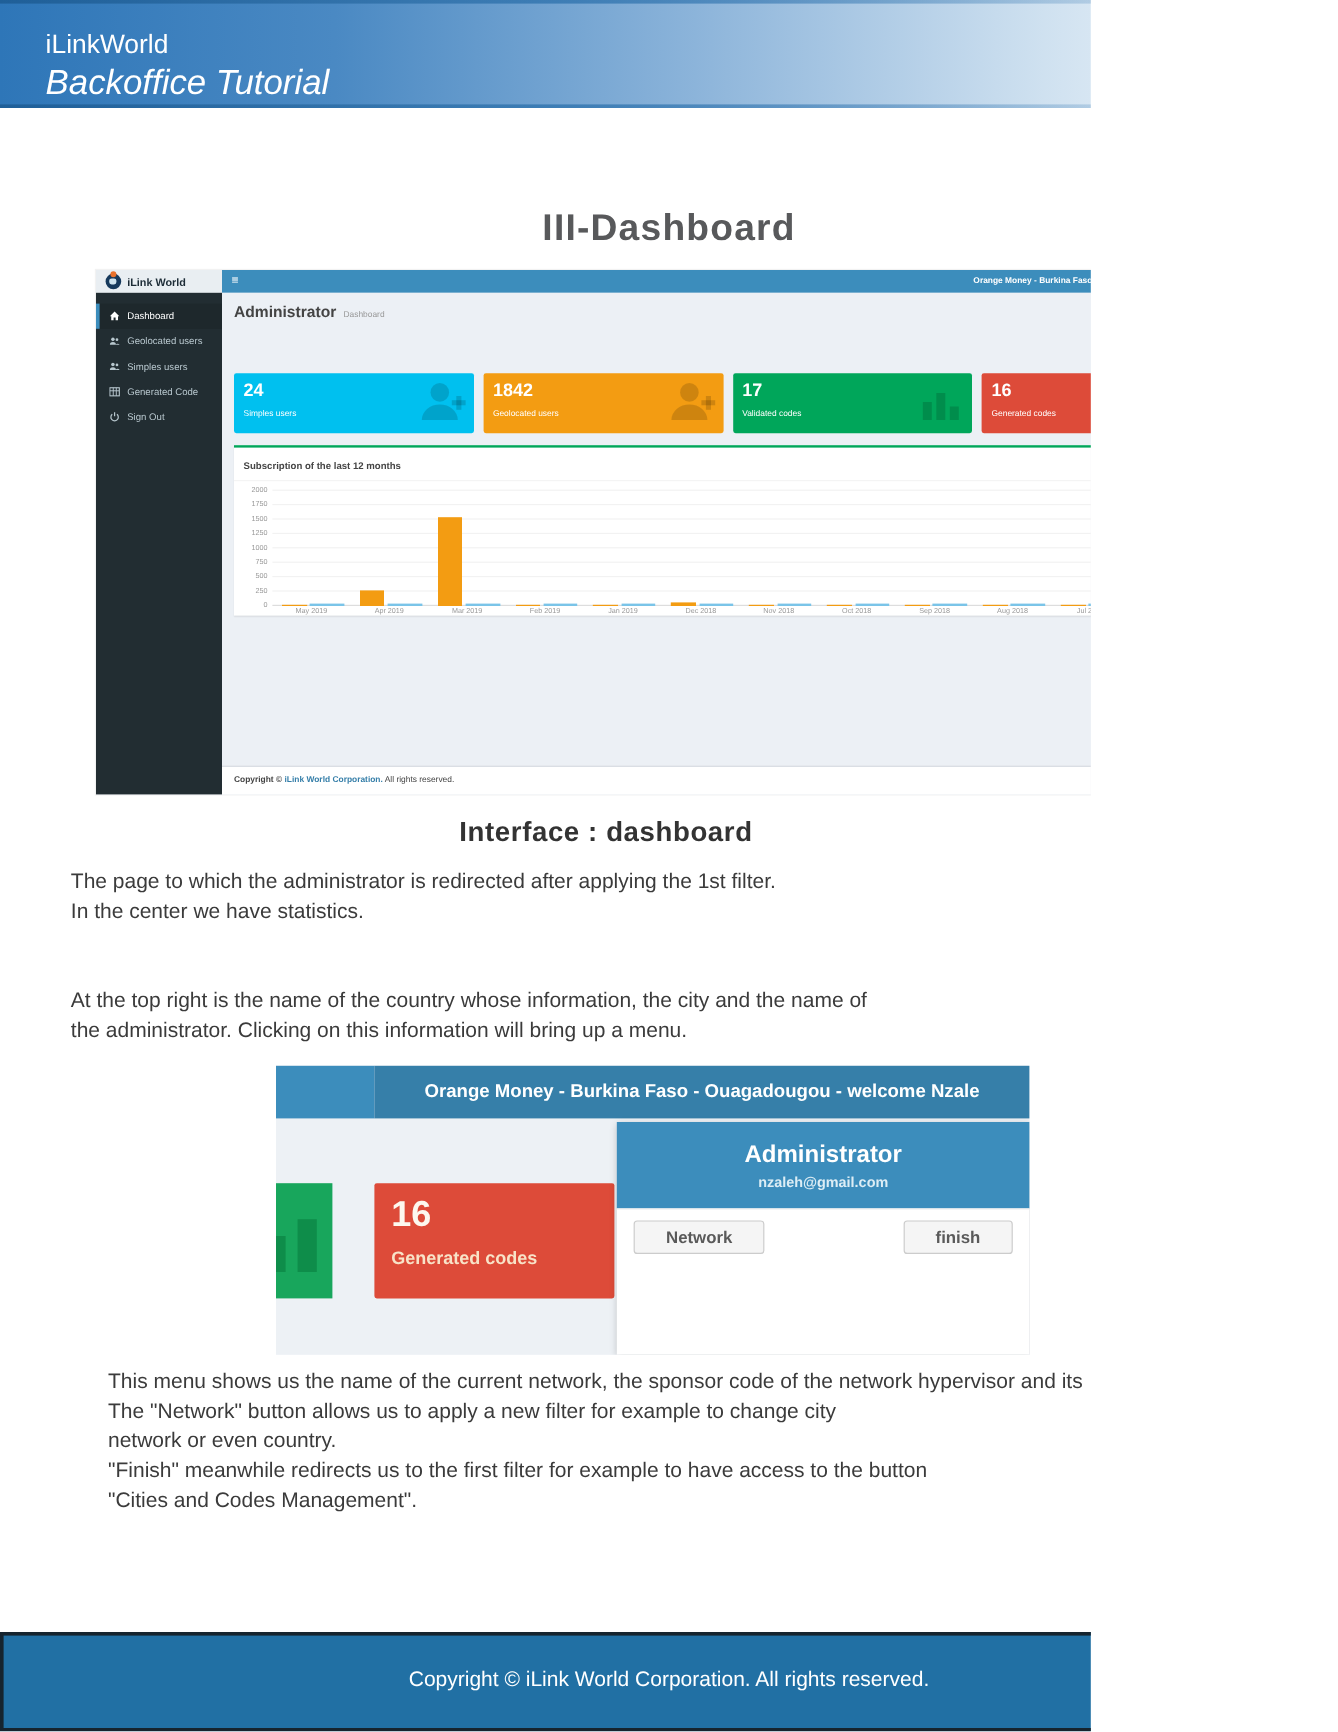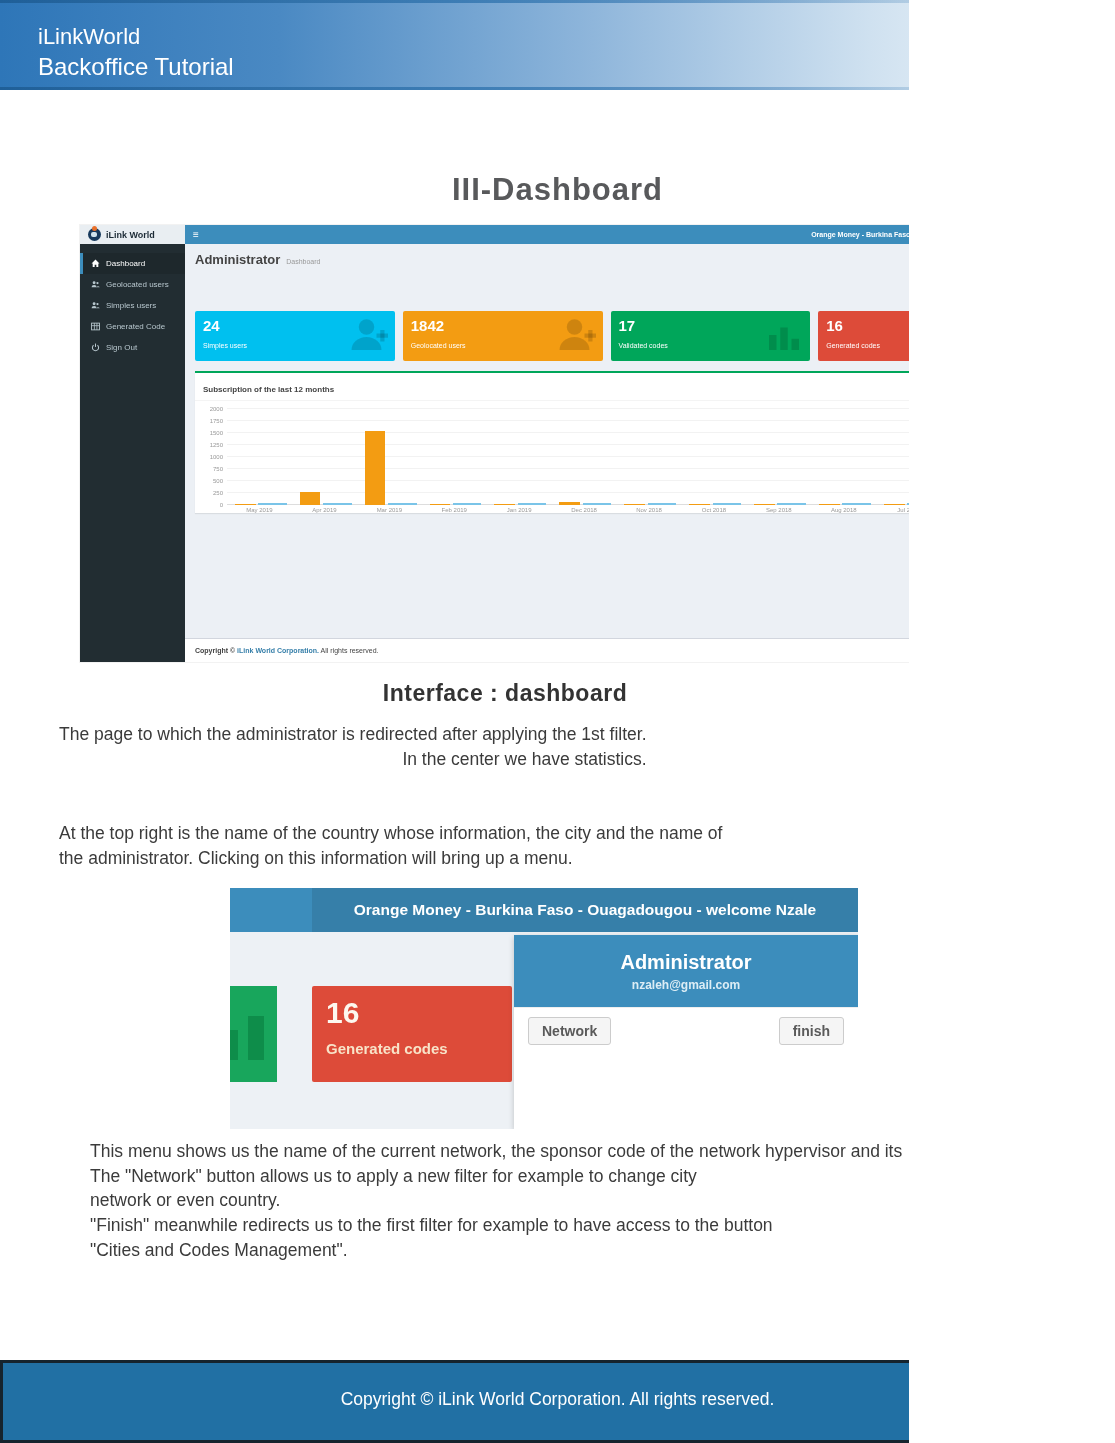--- a/index.html
+++ b/index.html
@@ -6,29 +6,29 @@
   html,body { width:1115px; height:1443px; background:#ffffff; font-family:"Liberation Sans", sans-serif; }
   .page { position:relative; width:909px; height:1443px; overflow:hidden; background:#fff; }
 
   
   .top-header { position:absolute; left:0; top:0; width:1115px; height:90px;
     background:linear-gradient(90deg,#2e76b8 0%,#4a89c3 25%,#8cb4da 52%,#cfe1f0 78%,#ffffff 100%); }
   .top-header::before, .top-header::after { content:""; position:absolute; left:0; width:100%; height:3px;
     background:linear-gradient(90deg,#1f5f98 0%,#3c7cb4 40%,rgba(255,255,255,0) 95%); }
   .top-header::before { top:0; } .top-header::after { bottom:0; }
   .top-header .l1 { position:absolute; left:38px; top:24px; color:#fff; font-size:22px; }
-  .top-header .l2 { position:absolute; left:38px; top:53px; color:#fff; font-size:24px; }
+  .top-header .l2 { position:absolute; left:38px; top:53px; color:#fff; font-size:29px;font-style:italic; }
 
   .doc-title { position:absolute; left:0; top:172px; width:1115px; text-align:center;
     font-size:31px; font-weight:bold; color:#58595b; letter-spacing:1px; }
   .doc-subtitle { position:absolute; left:0; top:680px; width:1010px; text-align:center;
     font-size:23px; font-weight:bold; color:#333; letter-spacing:0.5px; }
 
   .para { position:absolute; color:#3b3b3b; font-size:17.5px; line-height:25px; }
-  #para1 { left:59px; top:722px;text-align:right; }
+  #para1 { left:59px; top:722px; }
   #para2 { left:59px; top:821px; }
   #para3 { left:90px; top:1139px; line-height:24.7px; }
 
   
   .shot1 { position:absolute; left:80px; top:225px; width:948px; height:437px; background:#ecf0f5;
     font-family:"Liberation Sans", sans-serif; box-shadow:0 0 0 1px rgba(0,0,0,0.05); }
   .s1-navbar { display:flex; height:19px; }
   .s1-logo { width:105px; background:#e9eef2; display:flex; align-items:center; gap:5px; padding-left:8px; }
   .s1-logo-icon { width:13px; height:13px; border-radius:50%; background:#16395c; position:relative; flex:0 0 13px; }
   .s1-logo-icon::before { content:""; position:absolute; left:4px; top:-2px; width:5px; height:5px; border-radius:50%; background:#e8712c; }
@@ -83,21 +83,21 @@
   .s2-redcard .l { color:#f8e3c8; font-size:15px; font-weight:bold; margin-top:10px; }
   .s2-dropdown { position:absolute; left:284px; top:3px; width:344px; height:194px; background:#fff; box-shadow:0 2px 6px rgba(0,0,0,0.2); }
   .s2-dd-header { height:72px; background:#3c8dbc; text-align:center; padding-top:16px; }
   .s2-dd-title { color:#fff; font-size:20px; font-weight:bold; }
   .s2-dd-email { color:#dcedf5; font-size:12px; font-weight:bold; margin-top:4px; }
   .s2-dd-bodyrow { display:flex; padding:12px 16px 0 16px; height:72px; font-size:15px; font-weight:bold; color:#4a4a4a; }
   .s2-dd-bodyrow .net { flex:0 0 92px; line-height:21px; }
   .s2-dd-bodyrow .code { flex:1; }
   .s2-dd-bodyrow .phone { flex:0 0 auto; }
   .s2-dd-footer { border-top:1px solid #eee; display:flex; justify-content:space-between; padding:9px 14px; }
-  .s2-btn { background:#f5f5f5; border:1px solid #ccc; border-radius:3px; padding:5px 13px; font-size:14px; font-weight:bold; color:#5a5a5a; cursor:pointer; font-family:"Liberation Sans", sans-serif; }
+  .s2-btn { background:#f5f5f5; border:1px solid #ccc; border-radius:3px; padding:5px 26px; font-size:14px; font-weight:bold; color:#5a5a5a; cursor:pointer; font-family:"Liberation Sans", sans-serif; }
 
   
   .bottom-footer { position:absolute; left:0; top:1360px; width:1115px; height:83px; background:#2170a4; border:3px solid #16242e; }
   .bottom-footer .txt { margin-top:26px; text-align:center; color:#fff; font-size:17.5px; }
 </style>
 </head>
 <body>
 
 <div class="page">
 

